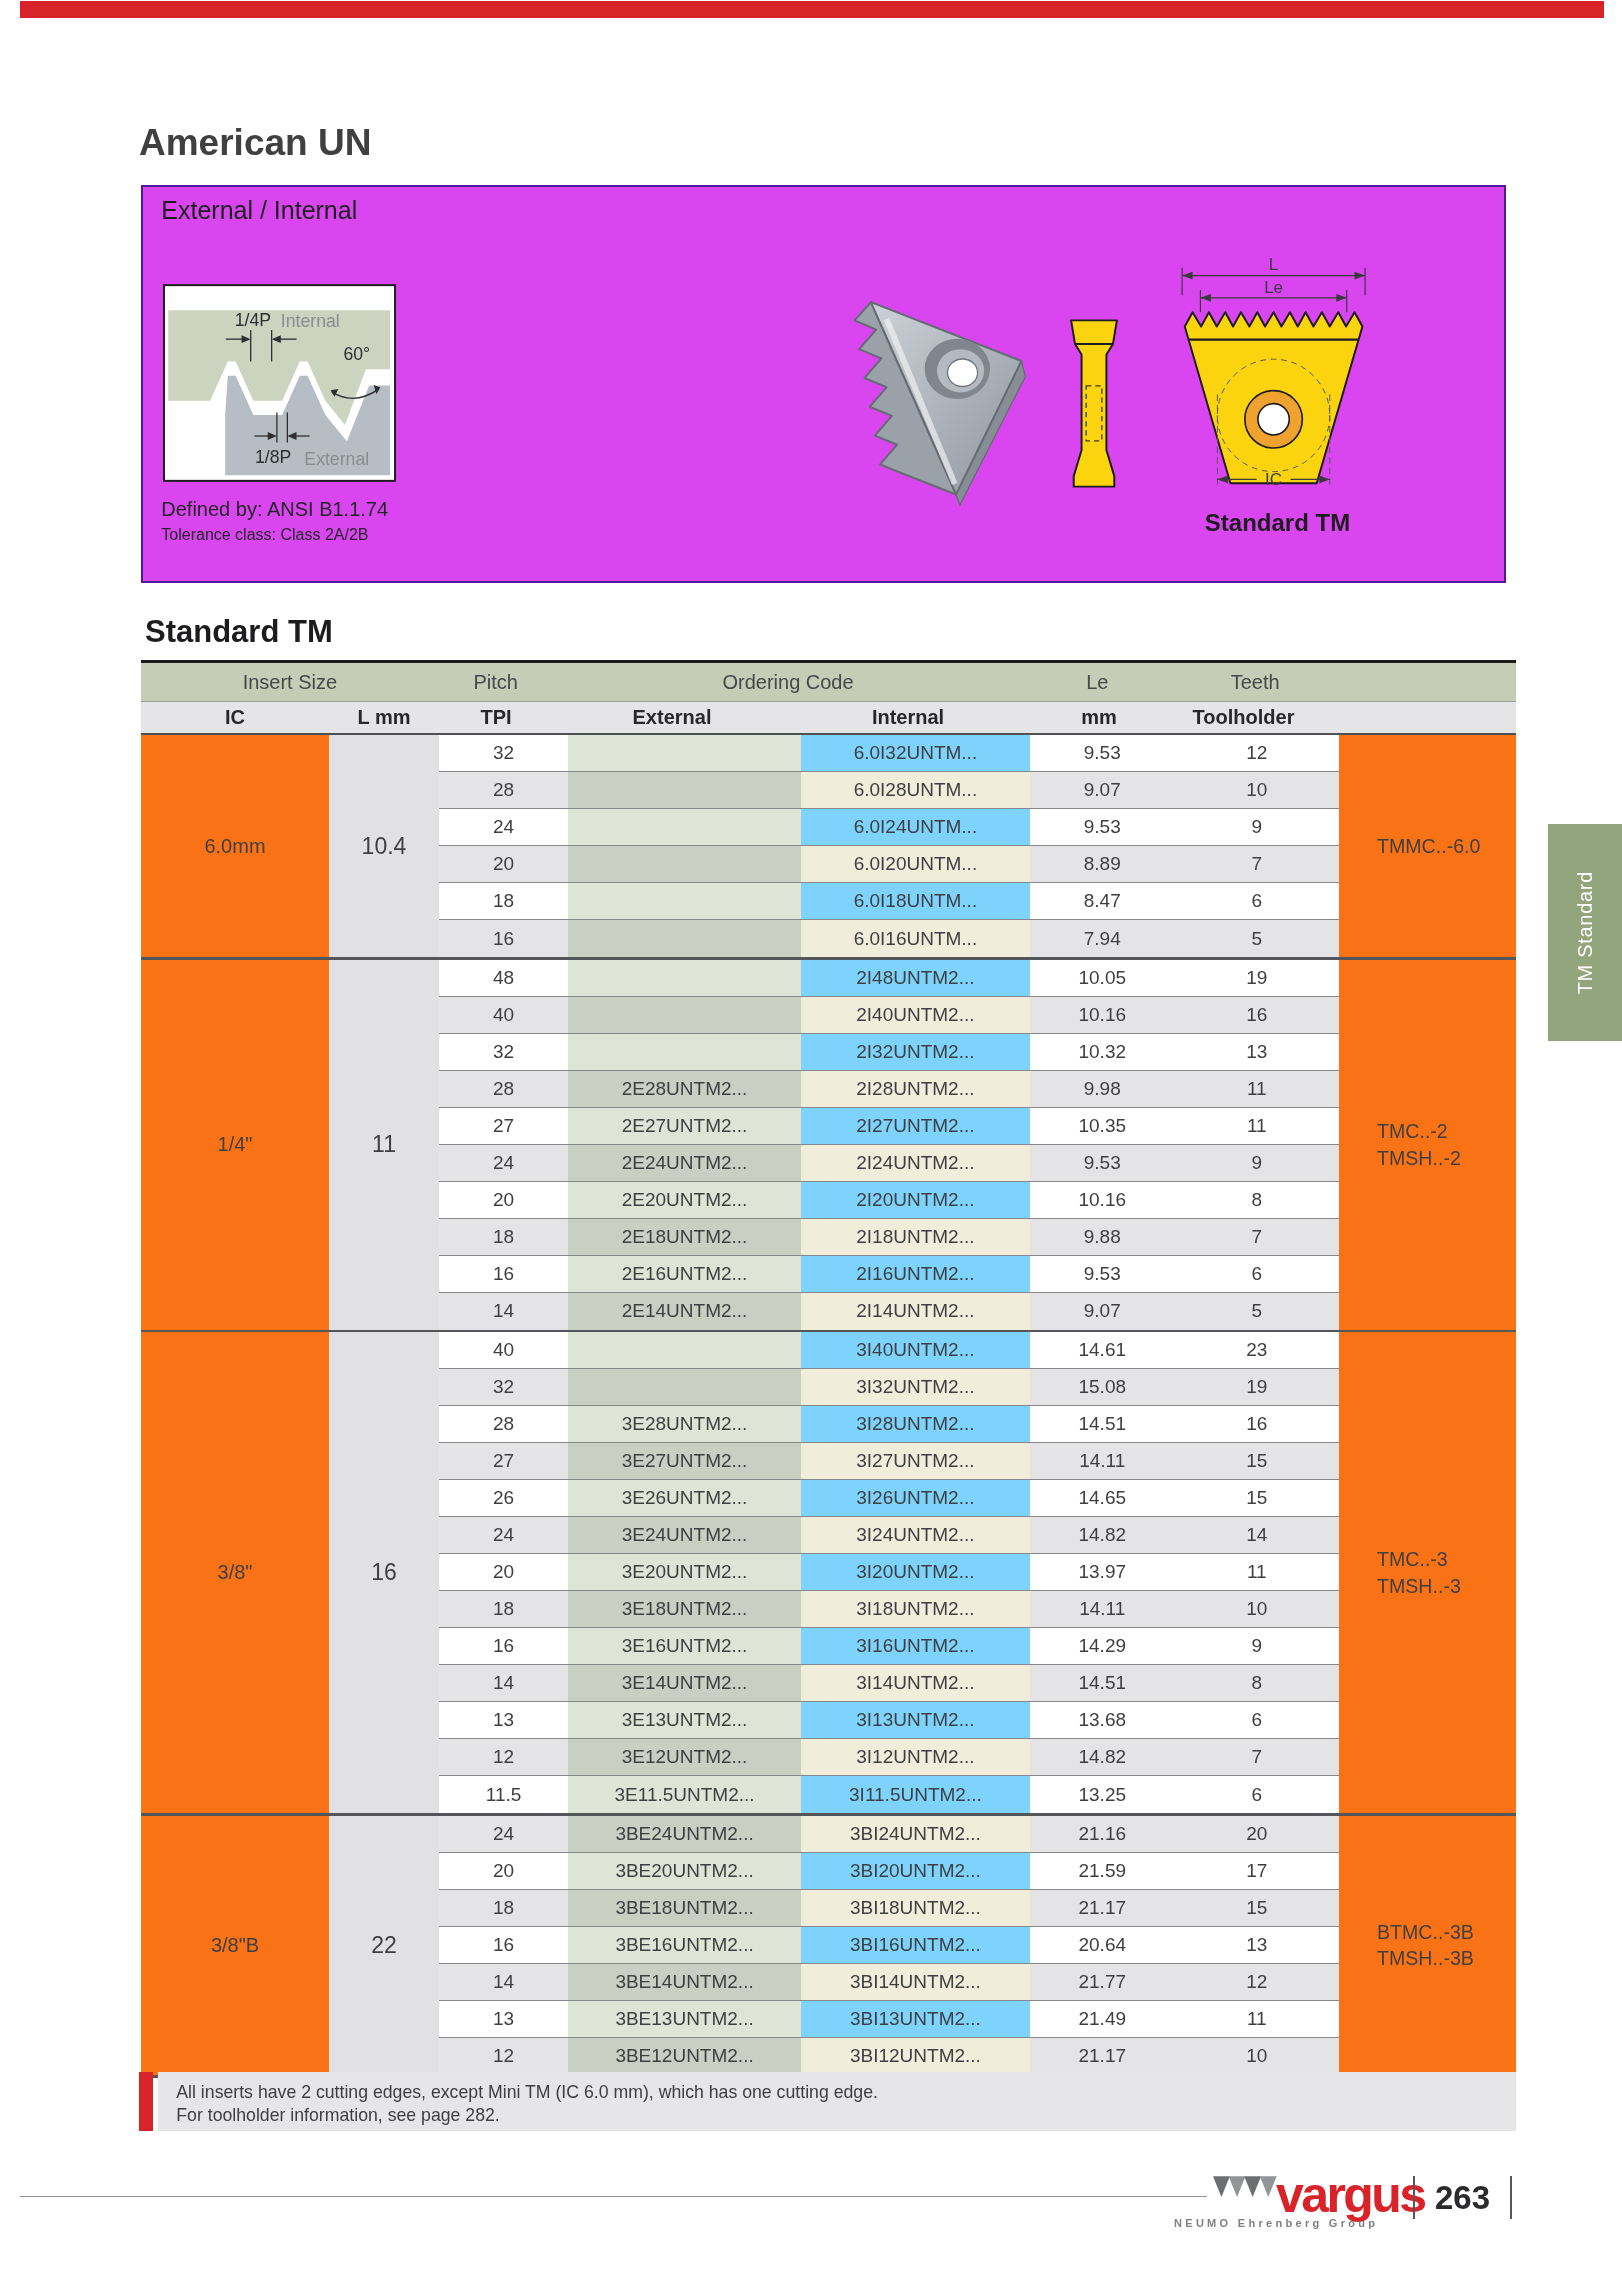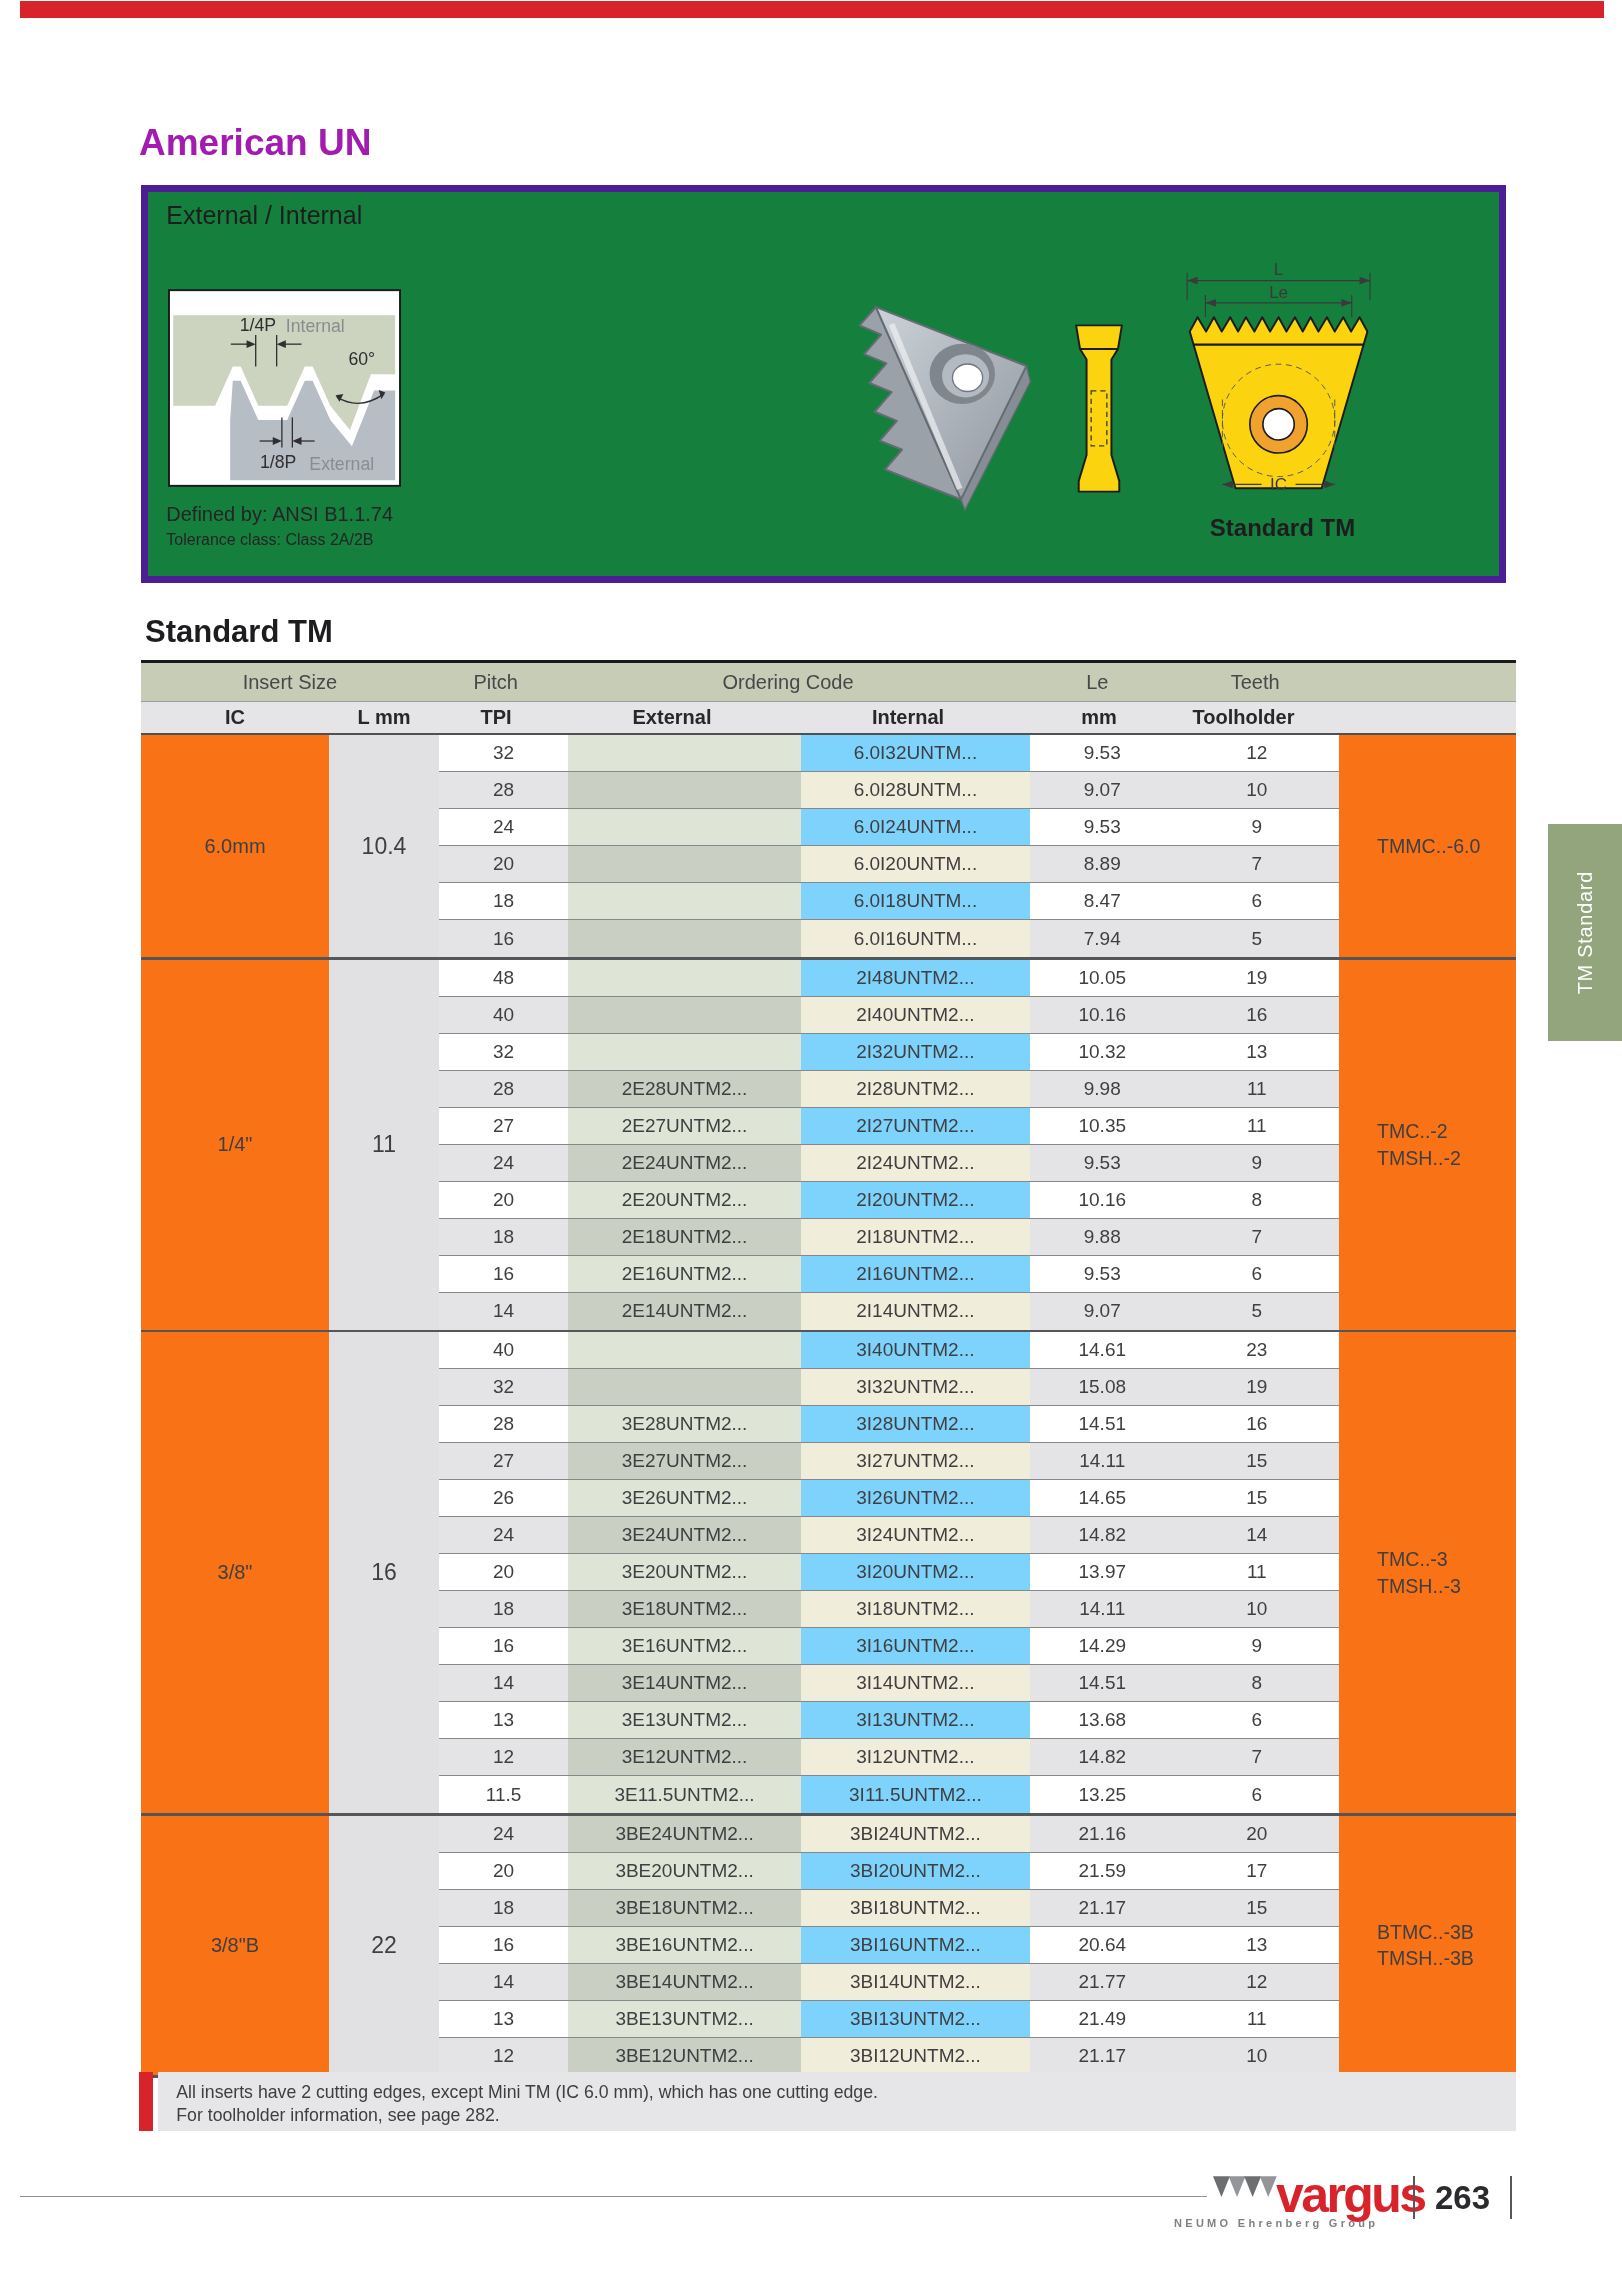--- a/index.html
+++ b/index.html
@@ -4,24 +4,24 @@
 <style>
   * { margin:0; padding:0; box-sizing:border-box; }
   html,body { background:#ffffff; }
   body { font-family:"Liberation Sans", sans-serif; color:#1d1d1f; }
   #page { position:relative; width:1623px; height:2295px; background:#fff; overflow:hidden; }
 
   
   .top-bar { position:absolute; left:19.6px; top:1.3px; width:1584px; height:16.4px; background:#d9232a; }
 
   
-  .page-title { position:absolute; left:139px; top:122px; font-size:37px; font-weight:800; letter-spacing:0; color:#a21caf; }
-
-  
-  .info-box { position:absolute; left:141px; top:185px; width:1365px; height:398px; border:7px solid #4c1d95; background:#15803d; }
+  .page-title { position:absolute; left:139px; top:122px; font-size:37px; font-weight:800; letter-spacing:0; color:#404040; }
+
+  
+  .info-box { position:absolute; left:141px; top:185px; width:1365px; height:398px; border:2px solid #4c1d95; background:#d946ef; }
   .info-subtitle { position:absolute; left:18.3px; top:9.2px; font-size:25px; color:#1d1d1f; }
   .profile-svg { position:absolute; left:19.6px; top:97px; }
   .defined-by { position:absolute; left:18.3px; top:311px; font-size:20px; color:#242426; }
   .tolerance { position:absolute; left:18.3px; top:339px; font-size:16px; color:#242426;text-align:center; }
   .insert3d-svg { position:absolute; left:618px; top:77px; }
   .sideview-svg { position:absolute; left:915px; top:128px; }
   .frontview-svg { position:absolute; left:1026px; top:69px; }
   .tm-caption { position:absolute; left:1026px; top:322px; width:217px; text-align:center; font-size:24px; font-weight:700; color:#1d1d1f; }
 
   

